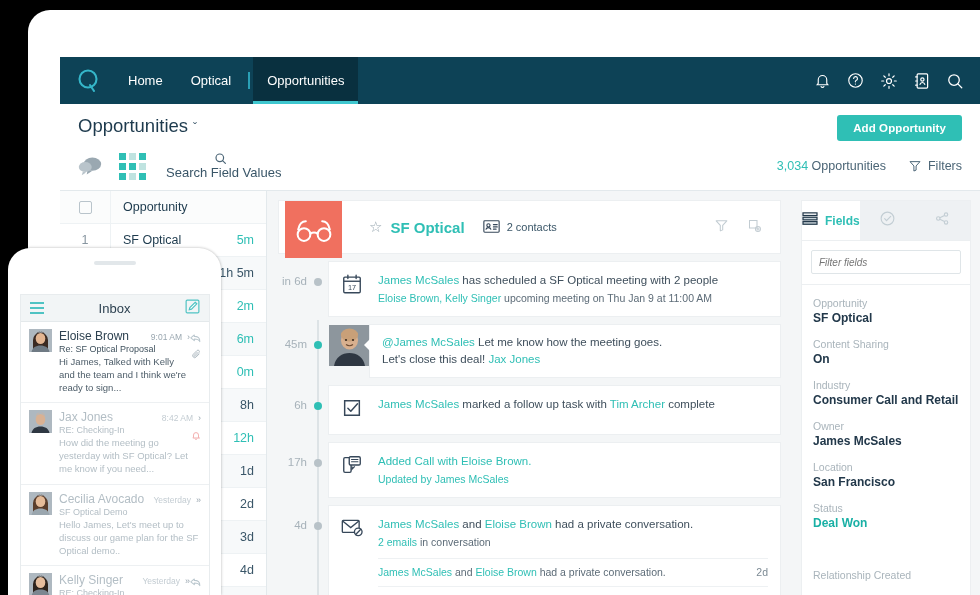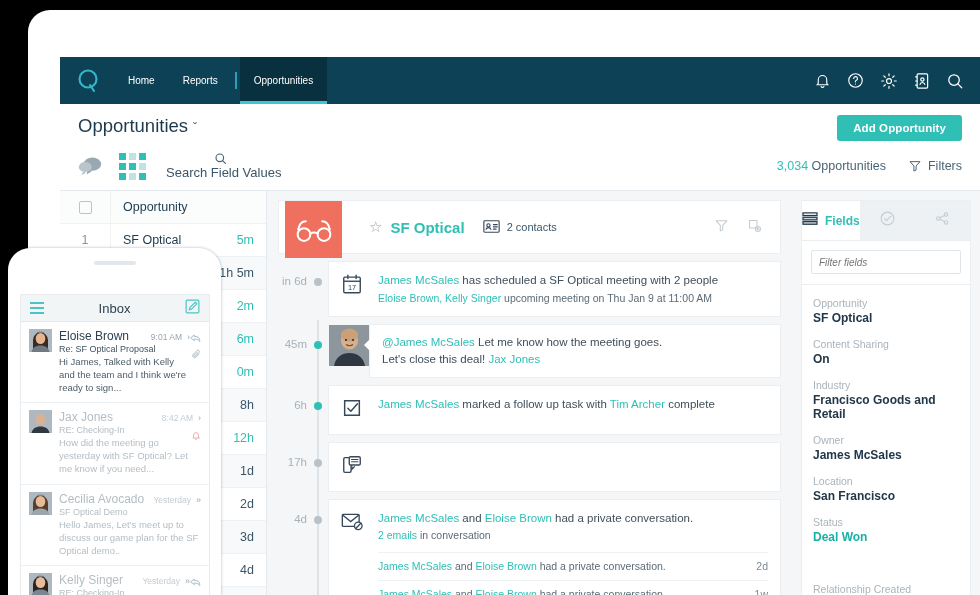--- a/index.html
+++ b/index.html
@@ -30,21 +30,21 @@
 
   
   .topnav {
     height: 47px; background: #0d4256;
     display: flex; align-items: center;
     padding: 0 16px 0 14px;
   }
   .logo { width: 30px; height: 30px; color: #35b6c9; flex: 0 0 auto; }
   .navlinks { display: flex; align-items: center; margin-left: 10px; height: 47px; }
   .navlink {
-    color: #fff; font-size: 10px; padding: 0 14px; line-height: 47px;
+    color: #fff; font-size: 13px; padding: 0 14px; line-height: 47px;
     cursor: pointer; white-space: nowrap;
   }
   .navsep { width: 2px; height: 17px; background: #2a9fb5; margin: 0 3px; }
   .navlink.active {
     background: #09303f; position: relative; color: #fff;
   }
   .navlink.active::after {
     content: ""; position: absolute; left: 0; right: 0; bottom: 0;
     height: 3px; background: #3fc7cf;
   }
@@ -218,21 +218,21 @@
 
       <div class="topnav">
         <div class="logo">
           <svg viewBox="0 0 30 30" width="30" height="30" fill="none" stroke="#35b6c9" stroke-width="2.1">
             <circle cx="14" cy="13" r="8.5"></circle>
               <path d="M16 19 L20 25" stroke-linecap="round"></path>
           </svg>
         </div>
         <div class="navlinks">
           <div class="navlink">Home</div>
-          <div class="navlink">Reports</div>
+          <div class="navlink">Optical</div>
           <div class="navsep"></div>
           <div class="navlink active">Opportunities</div>
         </div>
         <div class="navspacer"></div>
         <div class="navicons">
           <span>
             <svg width="17" height="17" viewBox="0 0 24 24" fill="none" stroke="#fff" stroke-width="1.6" stroke-linecap="round">
               <path d="M18 16v-5a6 6 0 1 0-12 0v5l-1.5 2h15z"></path>
                 <path d="M10 20.5a2.2 2.2 0 0 0 4 0"></path>
             </svg>
@@ -491,20 +491,24 @@
                   <div class="dotwrap">
                     <span class="dot grey"></span>
                   </div>
                   <div class="card">
                     <div class="ic"><svg width="22" height="22" viewBox="0 0 24 24" fill="none" stroke="#37485a" stroke-width="1.5">
                         <rect x="3" y="4" width="8" height="16" rx="1.4"></rect>
                         <rect x="9" y="3" width="12" height="9" rx="1.4" fill="#fff"></rect>
                         <path d="M12 13.5v3l3-3" fill="#fff"></path>
                         <path d="M11.5 6h7M11.5 8.5h7" stroke-width="1.2" stroke-linecap="round"></path>
                       </svg></div>
+                    <div class="txt">
+                      <div><span class="tg">Added Call with </span><span class="tg">Eloise Brown.</span></div>
+                      <div class="line2"><span class="tg">Updated by </span><span class="tg">James McSales</span></div>
+                    </div>
                   </div>
                 </div>
                 <div class="entry">
                   <div class="ago">4d</div>
                   <div class="dotwrap">
                     <span class="dot grey"></span>
                   </div>
                   <div class="card">
                     <div class="ic"><svg width="23" height="20" viewBox="0 0 26 22" fill="none" stroke="#37485a" stroke-width="1.5">
                         <rect x="1.5" y="3.5" width="19" height="13.5" rx="1"></rect>
@@ -566,21 +570,21 @@
             </div>
             <div class="ffilter">
               <input type="text" placeholder="Filter fields" style="">
             </div>
             <div class="flist" id="fields-list">
                 <div class="flabel">Opportunity</div>
                 <div class="fvalue">SF Optical</div>
                 <div class="flabel">Content Sharing</div>
                 <div class="fvalue">On</div>
                 <div class="flabel">Industry</div>
-                <div class="fvalue">Francisco Goods and Retail</div>
+                <div class="fvalue">Consumer Call and Retail</div>
                 <div class="flabel">Owner</div>
                 <div class="fvalue">James McSales</div>
                 <div class="flabel">Location</div>
                 <div class="fvalue">San Francisco</div>
                 <div class="flabel">Status</div>
                 <div class="fvalue teal">Deal Won</div>
                 <div class="fspace"></div>
                 <div class="flabel">Relationship Created</div>
               </div>
           </div>

